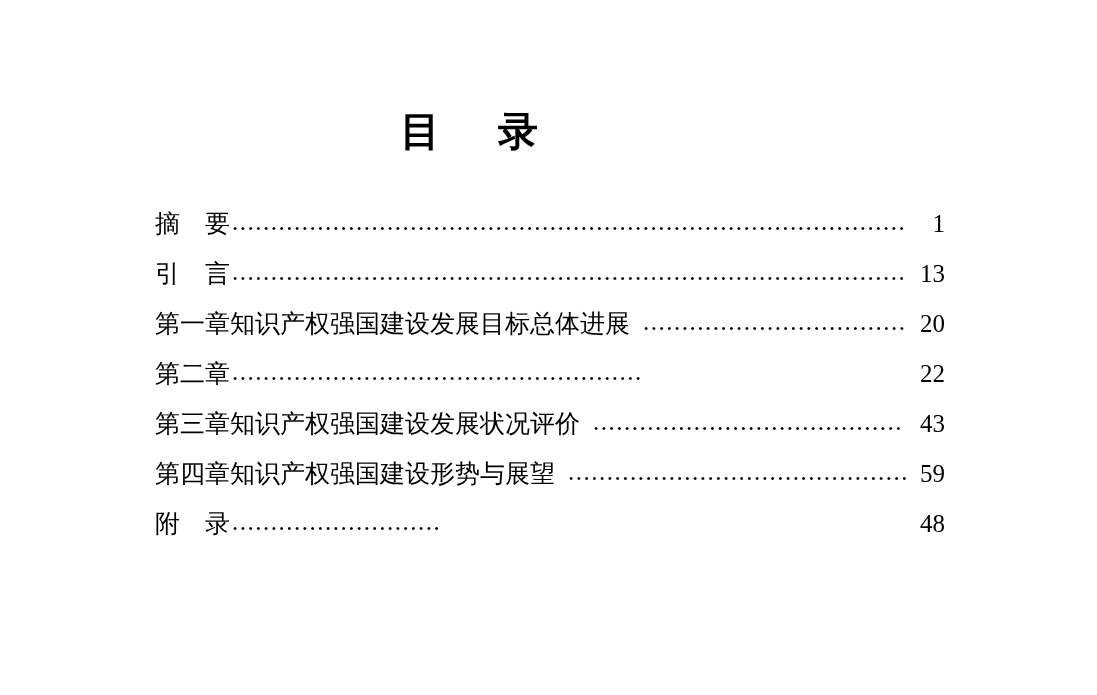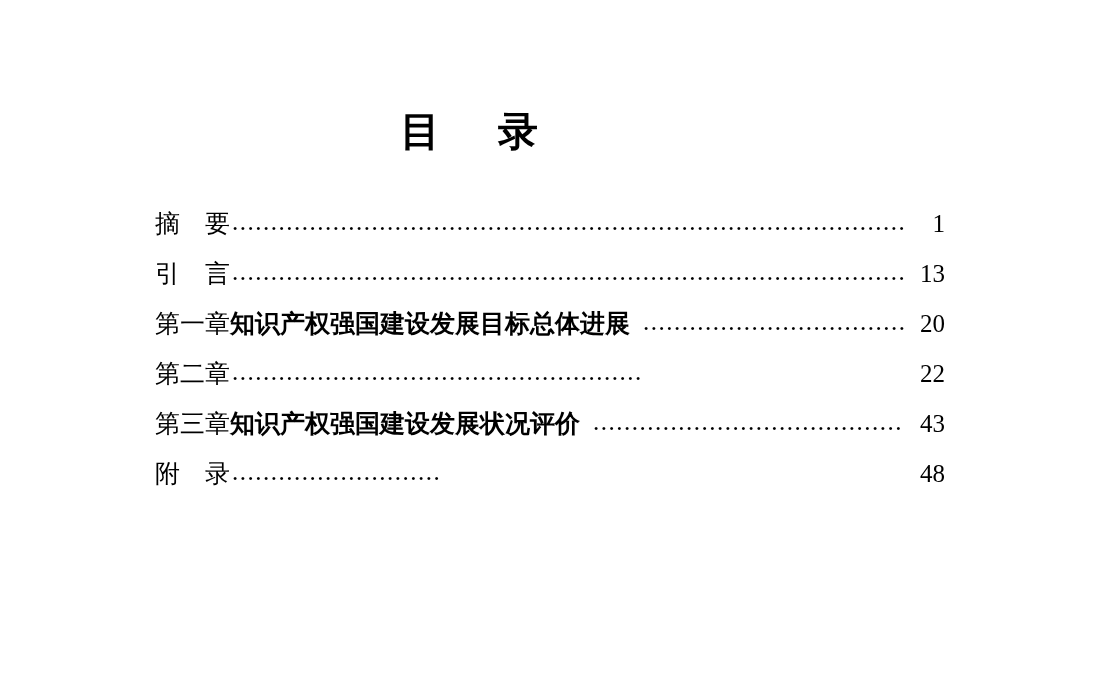--- a/index.html
+++ b/index.html
@@ -45,21 +45,20 @@
     margin-bottom: 25px;
     white-space: nowrap;
   }
   .toc-label {
     flex: 0 0 auto;
     font-family: Liberation Serif, serif;
   }
   .toc-chapter {
     flex: 0 0 auto;
     padding-right: 11px;
-    font-weight: bold;
   }
   .toc-leader {
     flex: 1 1 auto;
     overflow: hidden;
     white-space: nowrap;
     font-size: 25px;
     letter-spacing: 1.5px;
     color: #000;
     margin: 0 2px;
     position: relative;
@@ -103,18 +102,24 @@
       <span class="toc-leader">.....................................................</span>
       <span class="toc-page">22</span>
     </li>
     <li class="toc-entry">
       <span class="toc-label">第三章</span>
       <span class="toc-chapter">知识产权强国建设发展状况评价</span>
       <span class="toc-leader">........................................</span>
       <span class="toc-page">43</span>
     </li>
     <li class="toc-entry">
+      <span class="toc-label">第四章</span>
+      <span class="toc-chapter">知识产权强国建设形势与展望</span>
+      <span class="toc-leader">............................................</span>
+      <span class="toc-page">59</span>
+    </li>
+    <li class="toc-entry">
       <span class="toc-label">附　录</span>
       <span class="toc-leader">...........................</span>
       <span class="toc-page">48</span>
     </li>
   </ul>
 </div>
 
 </body></html>

